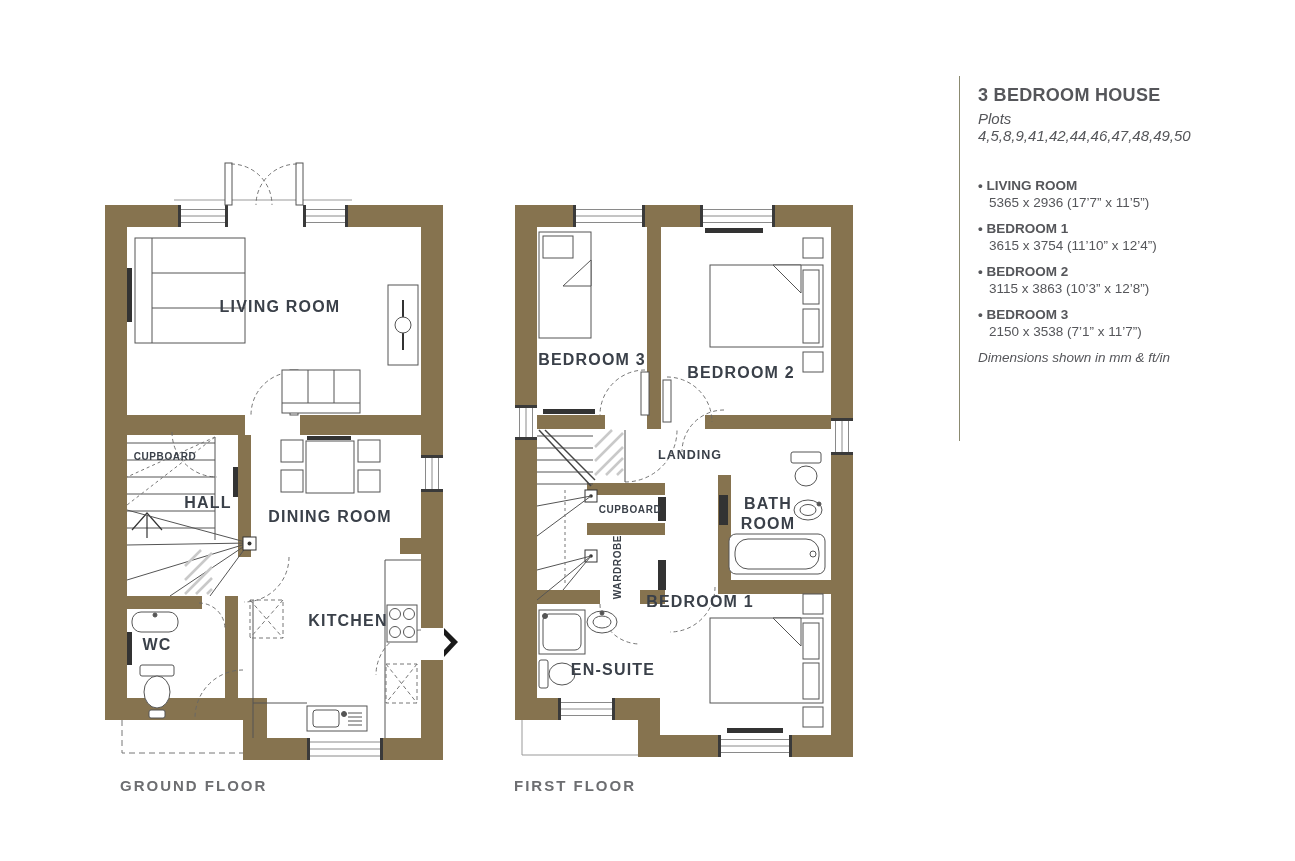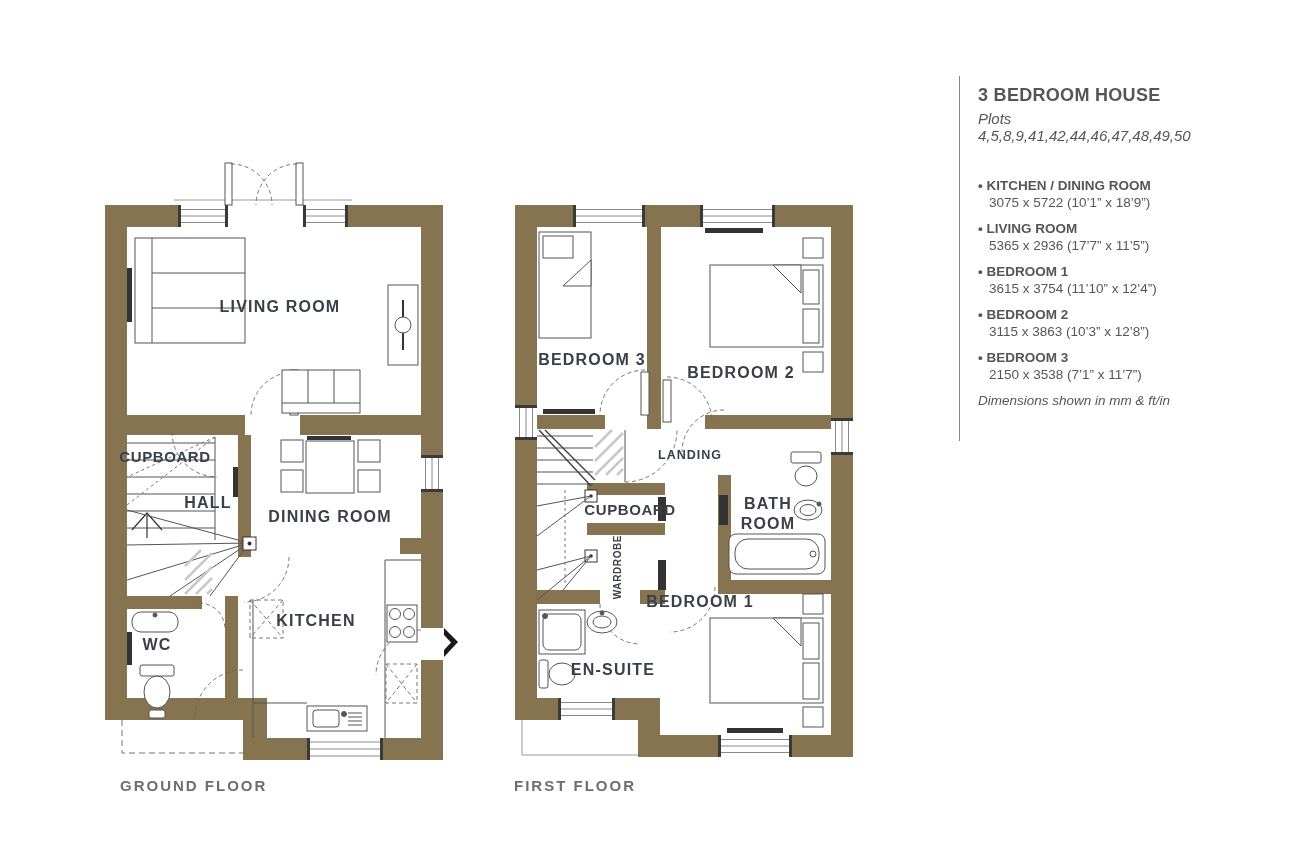--- a/index.html
+++ b/index.html
@@ -1,21 +1,21 @@
 <!DOCTYPE html>
 <html><head>
 <meta charset="utf-8">
 <style>
   html,body{margin:0;padding:0;background:#ffffff;}
   .page{position:relative;width:1295px;height:861px;background:#ffffff;overflow:hidden;
         font-family:"Liberation Sans",sans-serif;}
   .plan{position:absolute;}
   .room-label{position:absolute;transform:translate(-50%,-50%);font-weight:bold;color:#3A4049;
         letter-spacing:1.2px;font-size:16px;white-space:nowrap;}
-  .room-label.sm{font-size:15px;letter-spacing:0.6px;}
+  .room-label.sm{font-size:10px;letter-spacing:0.6px;}
   .room-label.md{font-size:12.5px;letter-spacing:1px;}
   .room-label.wrap{white-space:normal;width:80px;text-align:center;line-height:20px;}
   .room-label.vert{transform:translate(-50%,-50%) rotate(-90deg);font-size:10px;letter-spacing:0.6px;}
   .floor-caption{position:absolute;font-size:15px;font-weight:600;color:#6D6E71;letter-spacing:2px;}
   .panel{position:absolute;left:978px;top:76px;width:250px;color:#55565A;}
   .panel-divider{position:absolute;left:959px;top:76px;width:1px;height:365px;background:#8B8A70;}
   .panel-title{font-family:"Liberation Serif",serif;font-size:31px;font-weight:400;color:#5A5B5E;
         letter-spacing:0.5px;margin:0;}
   .panel-sub{margin-top:9px;font-size:18px;font-weight:700;letter-spacing:0.3px;}
   .panel-plots{margin-top:4px;font-size:15px;font-style:italic;}
@@ -357,43 +357,39 @@
     </g>
 
     <polyline points="17,530 17,565 133,565" fill="none" stroke="#999" stroke-width="1"></polyline>
   </svg>
 
   <div class="room-label" style="left:280px;top:307px">LIVING ROOM</div>
   <div class="room-label sm" style="left:165px;top:456px">CUPBOARD</div>
   <div class="room-label" style="left:208px;top:503px">HALL</div>
   <div class="room-label" style="left:330px;top:517px">DINING ROOM</div>
   <div class="room-label" style="left:157px;top:645px">WC</div>
-  <div class="room-label" style="left:316px;top:621px">KITCHEN</div>
+  <div class="room-label" style="left:348px;top:621px">KITCHEN</div>
 
   <div class="room-label" style="left:592px;top:360px">BEDROOM 3</div>
   <div class="room-label" style="left:741px;top:373px">BEDROOM 2</div>
   <div class="room-label md" style="left:690px;top:455px">LANDING</div>
   <div class="room-label sm" style="left:630px;top:509px">CUPBOARD</div>
   <div class="room-label vert" style="left:617px;top:567px">WARDROBE</div>
   <div class="room-label wrap" style="left:768px;top:514px">BATH ROOM</div>
   <div class="room-label" style="left:700px;top:602px">BEDROOM 1</div>
   <div class="room-label" style="left:613px;top:670px">EN-SUITE</div>
 
   <div class="floor-caption" style="left:120px;top:777px">GROUND FLOOR</div>
   <div class="floor-caption" style="left:514px;top:777px">FIRST FLOOR</div>
 
   <div class="panel-divider"></div>
   <div class="panel">
     <div class="panel-sub">3 BEDROOM HOUSE</div>
     <div class="panel-plots">Plots 4,5,8,9,41,42,44,46,47,48,49,50</div>
     <div class="specs">
-      <div class="spec">
-        <div class="spec-name">KITCHEN / DINING ROOM</div>
-        <div class="spec-dims">3075 x 5722 (10’1” x 18’9”)</div>
-      </div>
       <div class="spec">
         <div class="spec-name">LIVING ROOM</div>
         <div class="spec-dims">5365 x 2936 (17’7” x 11’5”)</div>
       </div>
       <div class="spec">
         <div class="spec-name">BEDROOM 1</div>
         <div class="spec-dims">3615 x 3754 (11’10” x 12’4”)</div>
       </div>
       <div class="spec">
         <div class="spec-name">BEDROOM 2</div>

